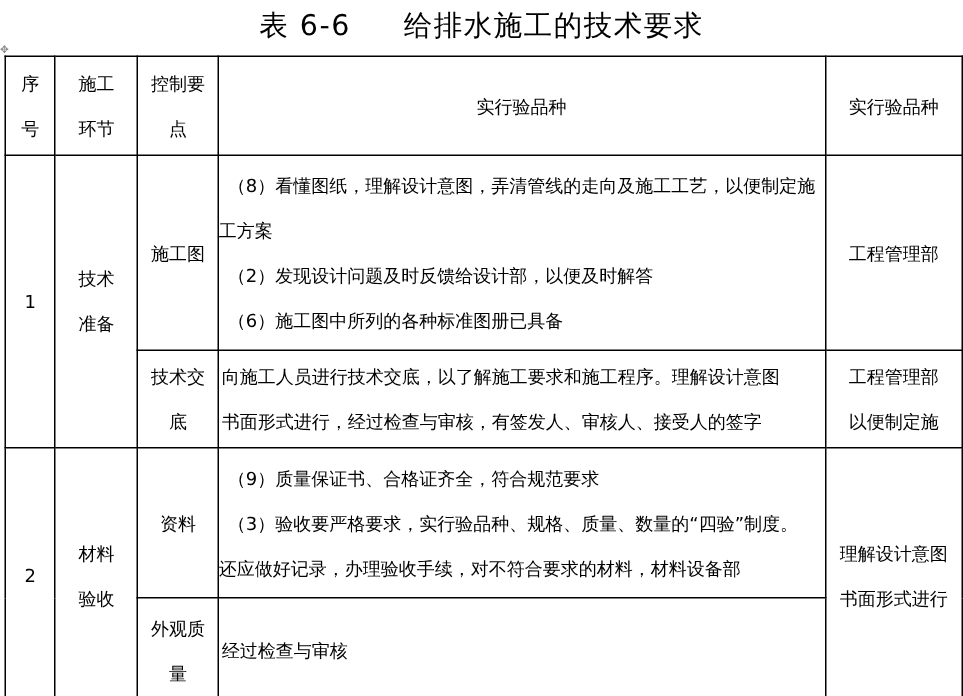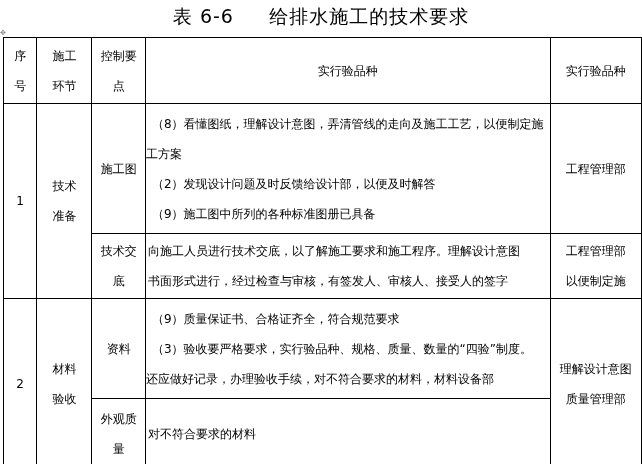--- a/index.html
+++ b/index.html
@@ -52,21 +52,21 @@
       <span class="line">技术</span>
       <span class="line">准备</span>
     </td>
     <td class="c">
       <span class="line">施工图</span>
     </td>
     <td class="detail">
       <span class="line">（8）看懂图纸，理解设计意图，弄清管线的走向及施工工艺，以便制定施</span>
       <span class="line" style="margin-left:-6px">工方案</span>
       <span class="line">（2）发现设计问题及时反馈给设计部，以便及时解答</span>
-      <span class="line">（9）施工图中所列的各种标准图册已具备</span>
+      <span class="line">（6）施工图中所列的各种标准图册已具备</span>
     </td>
     <td class="c">
       <span class="line">工程管理部</span>
     </td>
   </tr>
   <tr style="height:65px">
     <td class="c">
       <span class="line">技术交</span>
       <span class="line">底</span>
     </td>
@@ -89,26 +89,26 @@
     <td class="c">
       <span class="line">资料</span>
     </td>
     <td class="detail">
       <span class="line">（9）质量保证书、合格证齐全，符合规范要求</span>
       <span class="line">（3）验收要严格要求，实行验品种、规格、质量、数量的“四验”制度。</span>
       <span class="line" style="margin-left:-6px">还应做好记录，办理验收手续，对不符合要求的材料，材料设备部</span>
     </td>
     <td class="c" rowspan="2">
       <span class="line">理解设计意图</span>
-      <span class="line">质量管理部</span>
+      <span class="line">书面形式进行</span>
     </td>
   </tr>
   <tr style="height:70px">
     <td class="c">
       <span class="line">外观质</span>
       <span class="line">量</span>
     </td>
     <td class="detail" style="padding-left:2px">
-      <span class="line">对不符合要求的材料</span>
+      <span class="line">经过检查与审核</span>
     </td>
   </tr>
 </tbody>
   </table>
 
 </body></html>

